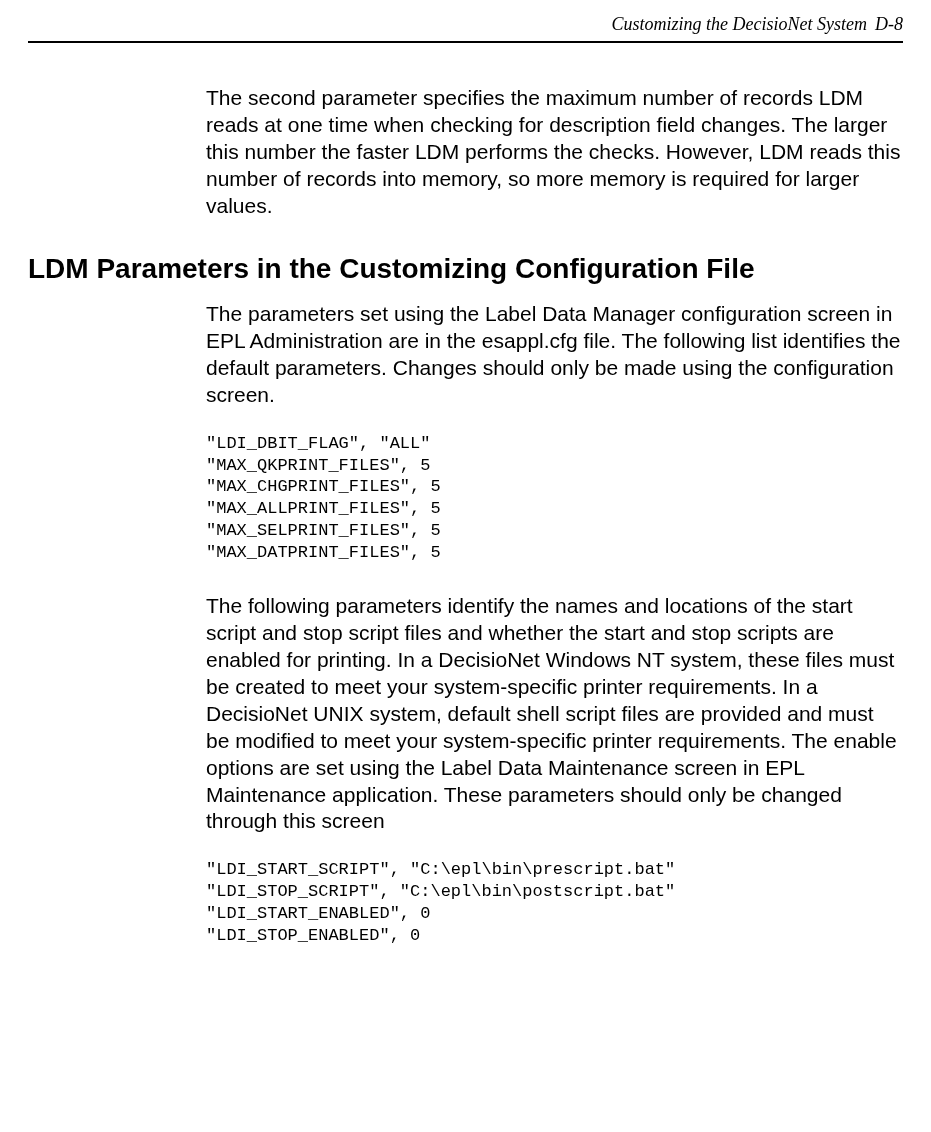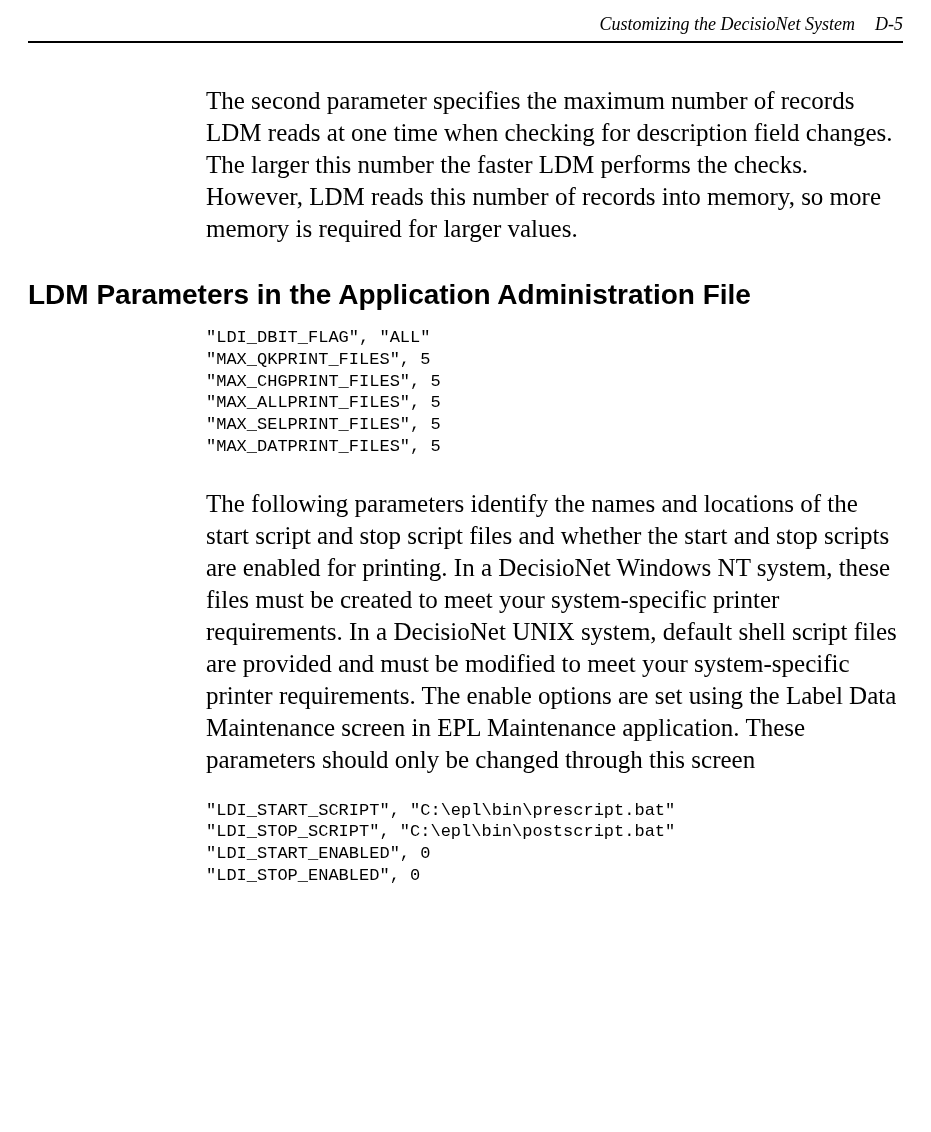--- a/index.html
+++ b/index.html
@@ -14,38 +14,38 @@
     box-sizing: border-box;
   }
   .page {
     padding: 14px 28px 0 28px;
     box-sizing: border-box;
   }
   .running-head {
     display: flex;
     justify-content: flex-end;
     align-items: baseline;
-    gap: 20px;
+    gap: 8px;
     font-style: italic;
     font-size: 18px;
     border-bottom: 2px solid #000;
     padding-bottom: 6px;
     margin-bottom: 42px;
   }
   .rh-title { }
   .rh-page { }
   .content {
     margin-left: 178px;   
     margin-right: 2px;
   }
   p.body {
-    font-size: 25px;
+    font-size: 21px;
     line-height: 1.28;
     margin: 0 0 24px 0;
-    font-family: Liberation Serif, serif;
+    font-family: Liberation Sans, sans-serif;
   }
   pre.code {
     font-family: "Courier New", Courier, monospace;
     font-size: 17px;
     line-height: 1.28;
     white-space: pre;
     margin: 0 0 30px 0;
   }
   h2.section {
     font-family: Arial, Helvetica, sans-serif;
@@ -55,29 +55,30 @@
     margin-left: -178px; 
   }
 </style>
 </head>
 <body>
 
 <div class="page">
 
   <div class="running-head">
     <span class="rh-title">Customizing the DecisioNet System</span>
-    <span class="rh-page">D-5</span>
+    <span class="rh-page">D-8</span>
   </div>
 
   <div class="content">
 
     <p class="body">The second parameter specifies the maximum number of records LDM reads at one time when checking for description field changes. The larger this number the faster LDM performs the checks. However, LDM reads this number of records into memory, so more memory is required for larger values.</p>
 
-    <h2 class="section">LDM Parameters in the Application Administration File</h2>
+    <h2 class="section">LDM Parameters in the Customizing Configuration File</h2>
 
+    <p class="body">The parameters set using the Label Data Manager configuration screen in EPL Administration are in the esappl.cfg file. The following list identifies the default parameters. Changes should only be made using the configuration screen.</p>
 
     <pre class="code">"LDI_DBIT_FLAG", "ALL"
 "MAX_QKPRINT_FILES", 5
 "MAX_CHGPRINT_FILES", 5
 "MAX_ALLPRINT_FILES", 5
 "MAX_SELPRINT_FILES", 5
 "MAX_DATPRINT_FILES", 5</pre>
 
 
 

